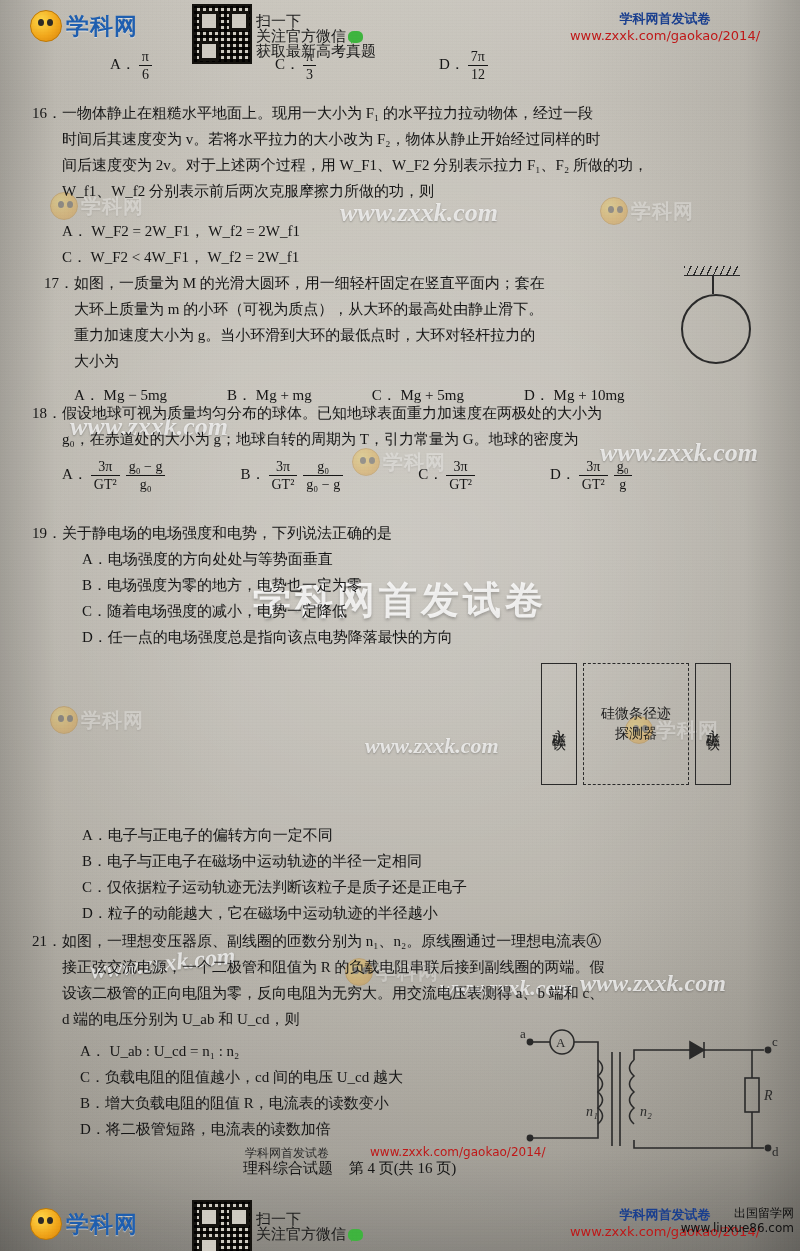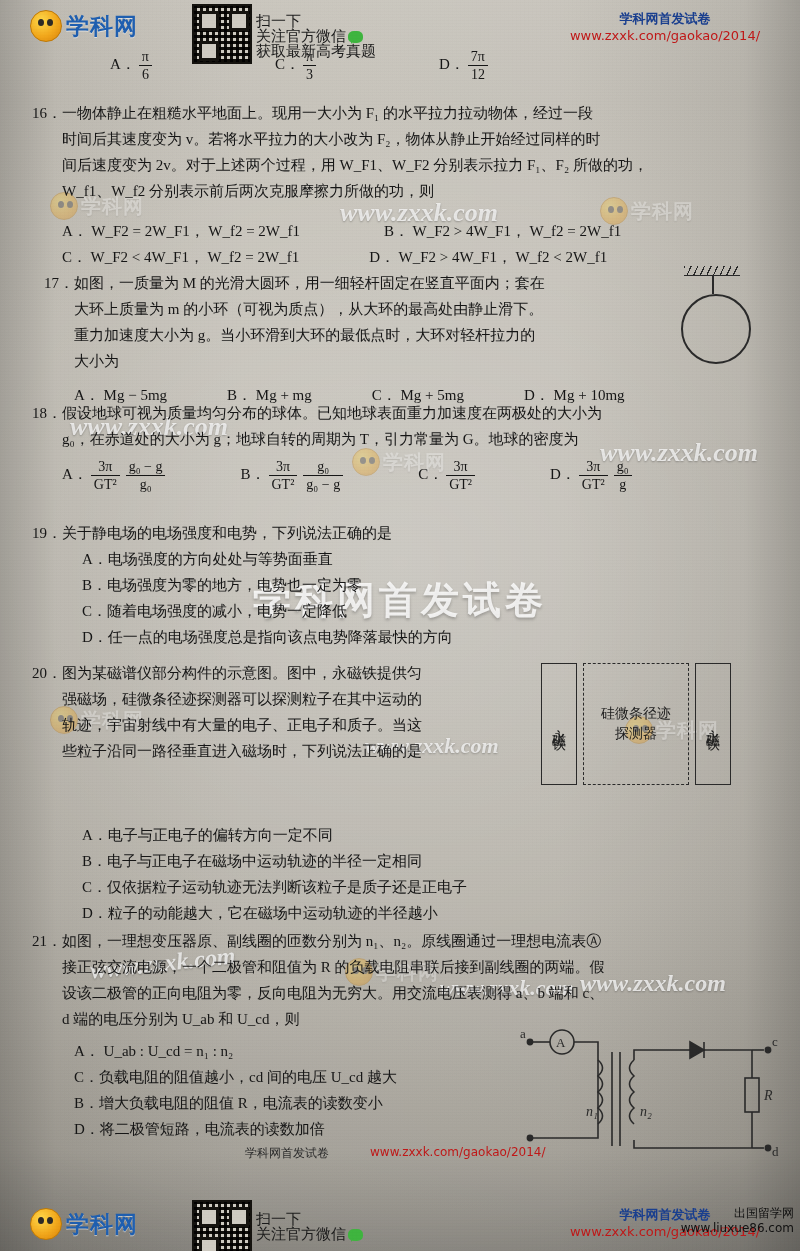--- a/index.html
+++ b/index.html
@@ -191,25 +191,23 @@
 
     <div class="q" style="left:32px;top:100px;width:700px;">
       <span class="num">16．</span>
       <div class="body">
         <div>一物体静止在粗糙水平地面上。现用一大小为 F₁ 的水平拉力拉动物体，经过一段</div>
         <div>时间后其速度变为 v。若将水平拉力的大小改为 F₂，物体从静止开始经过同样的时</div>
         <div>间后速度变为 2v。对于上述两个过程，用 W_F1、W_F2 分别表示拉力 F₁、F₂ 所做的功，</div>
         <div>W_f1、W_f2 分别表示前后两次克服摩擦力所做的功，则</div>
         <div class="opts" style="gap:84px;margin-top:14px;">
           <div class="opt">A． W_F2 = 2W_F1，  W_f2 = 2W_f1</div>
-          <div class="opt">B． W_F2 &gt; 4W_F1，  W_f2 = 2W_f1</div>
         </div>
         <div class="opts" style="gap:70px;">
           <div class="opt">C． W_F2 &lt; 4W_F1，  W_f2 = 2W_f1</div>
-          <div class="opt">D． W_F2 &gt; 4W_F1，  W_f2 &lt; 2W_f1</div>
         </div>
       </div>
     </div>
 
     <div class="q" style="left:44px;top:270px;width:630px;">
       <span class="num">17．</span>
       <div class="body">
         <div>如图，一质量为 M 的光滑大圆环，用一细轻杆固定在竖直平面内；套在</div>
         <div>大环上质量为 m 的小环（可视为质点），从大环的最高处由静止滑下。</div>
         <div>重力加速度大小为 g。当小环滑到大环的最低点时，大环对轻杆拉力的</div>
@@ -255,29 +253,20 @@
       <span class="num">19．</span>
       <div class="body">
         <div>关于静电场的电场强度和电势，下列说法正确的是</div>
         <div style="margin-left:20px;">A．电场强度的方向处处与等势面垂直</div>
         <div style="margin-left:20px;">B．电场强度为零的地方，电势也一定为零</div>
         <div style="margin-left:20px;">C．随着电场强度的减小，电势一定降低</div>
         <div style="margin-left:20px;">D．任一点的电场强度总是指向该点电势降落最快的方向</div>
       </div>
     </div>
 
-    <div class="q" style="left:32px;top:660px;width:500px;">
-      <span class="num">20．</span>
-      <div class="body">
-        <div>图为某磁谱仪部分构件的示意图。图中，永磁铁提供匀</div>
-        <div>强磁场，硅微条径迹探测器可以探测粒子在其中运动的</div>
-        <div>轨迹，宇宙射线中有大量的电子、正电子和质子。当这</div>
-        <div>些粒子沿同一路径垂直进入磁场时，下列说法正确的是</div>
-      </div>
-    </div>
     <div class="q" style="left:32px;top:822px;width:700px;">
       <div class="body">
         <div style="margin-left:20px;">A．电子与正电子的偏转方向一定不同</div>
         <div style="margin-left:20px;">B．电子与正电子在磁场中运动轨迹的半径一定相同</div>
         <div style="margin-left:20px;">C．仅依据粒子运动轨迹无法判断该粒子是质子还是正电子</div>
         <div style="margin-left:20px;">D．粒子的动能越大，它在磁场中运动轨迹的半径越小</div>
       </div>
     </div>
 
     <div class="fig" style="left:541px;top:663px;display:flex;align-items:stretch;gap:6px;">
@@ -294,21 +283,21 @@
 
     <div class="q" style="left:32px;top:928px;width:730px;">
       <span class="num">21．</span>
       <div class="body">
         <div>如图，一理想变压器原、副线圈的匝数分别为 n₁、n₂。原线圈通过一理想电流表Ⓐ</div>
         <div>接正弦交流电源，一个二极管和阻值为 R 的负载电阻串联后接到副线圈的两端。假</div>
         <div>设该二极管的正向电阻为零，反向电阻为无穷大。用交流电压表测得 a、b 端和 c、</div>
         <div>d 端的电压分别为 U_ab 和 U_cd，则</div>
       </div>
     </div>
-    <div class="q" style="left:24px;top:1038px;width:500px;">
+    <div class="q" style="left:30px;top:1038px;width:500px;">
       <div class="body">
         <div style="margin-left:20px;">A． U_ab : U_cd = n₁ : n₂</div>
         <div style="margin-left:20px;">C．负载电阻的阻值越小，cd 间的电压 U_cd 越大</div>
         <div style="margin-left:20px;">B．增大负载电阻的阻值 R，电流表的读数变小</div>
         <div style="margin-left:20px;">D．将二极管短路，电流表的读数加倍</div>
       </div>
     </div>
 
     <div class="fig" style="left:520px;top:1020px;width:260px;height:150px;">
       <svg width="260" height="150" viewBox="0 0 260 150">
@@ -348,20 +337,24 @@
         <text x="252" y="136" font-size="13" font-family="Liberation Serif, serif" fill="#2a2a2a">d</text>
         <text x="66" y="96" font-size="14" font-style="italic" font-family="Liberation Serif, serif" fill="#2a2a2a">n₁</text>
         <text x="120" y="96" font-size="14" font-style="italic" font-family="Liberation Serif, serif" fill="#2a2a2a">n₂</text>
         <text x="244" y="80" font-size="14" font-style="italic" font-family="Liberation Serif, serif" fill="#2a2a2a">R</text>
       </svg>
     </div>
 
     <div class="foot-note" style="left:245px;top:1145px;">学科网首发试卷</div>
     <div class="foot-note foot-red" style="left:370px;top:1145px;">www.zxxk.com/gaokao/2014/</div>
 
+    <div class="q" style="left:243px;top:1155px;width:400px;font-size:15px;">
+      <span>理科综合试题</span>
+      <span style="margin-left:12px;">第 4 页(共 16 页)</span>
+    </div>
 
     <div class="logoblock" style="left:30px;top:1208px;">
       <div class="logo-ball"></div>
       <div class="logo-text">学科网</div>
     </div>
     <div style="position:absolute;left:192px;top:1200px;" class="qr"></div>
     <div class="scan-txt" style="position:absolute;left:256px;top:1212px;">
       <div>扫一下</div>
       <div><span>关注官方微信</span><span class="wechat"></span></div>
     </div>

